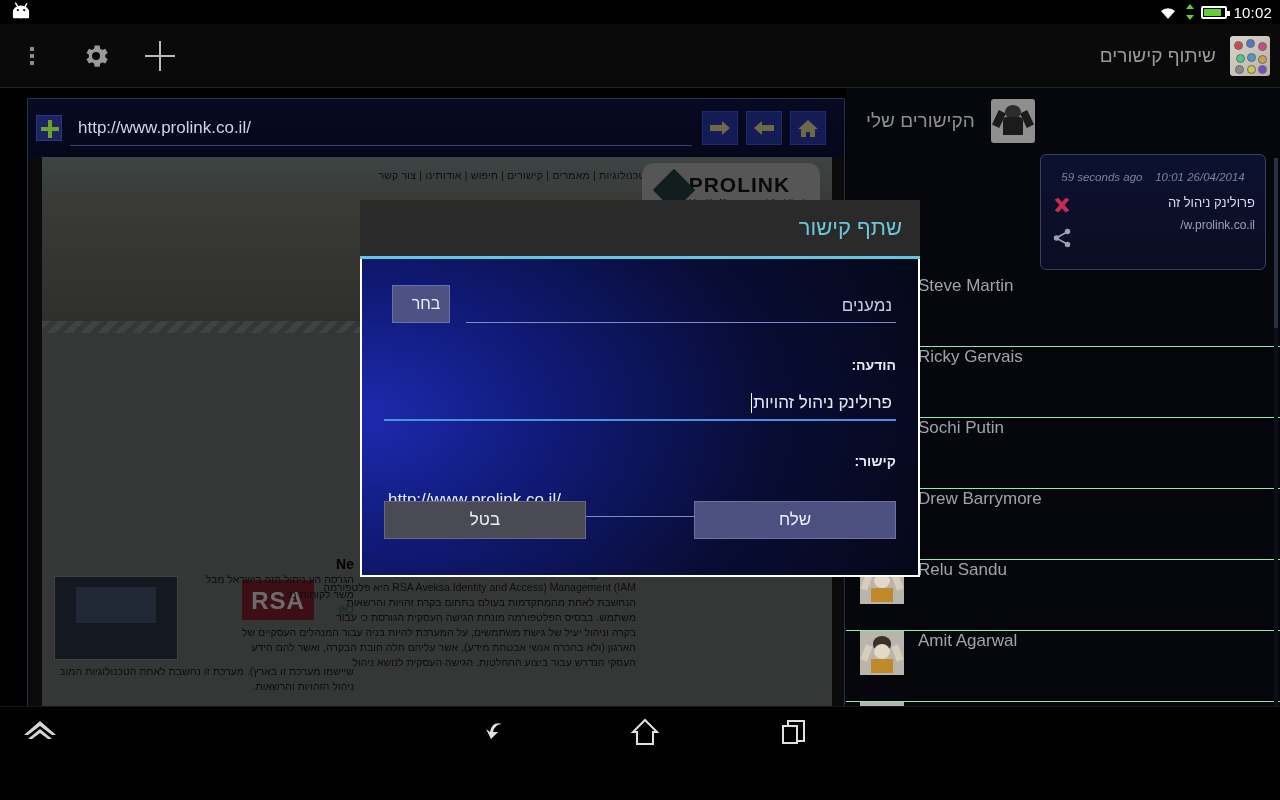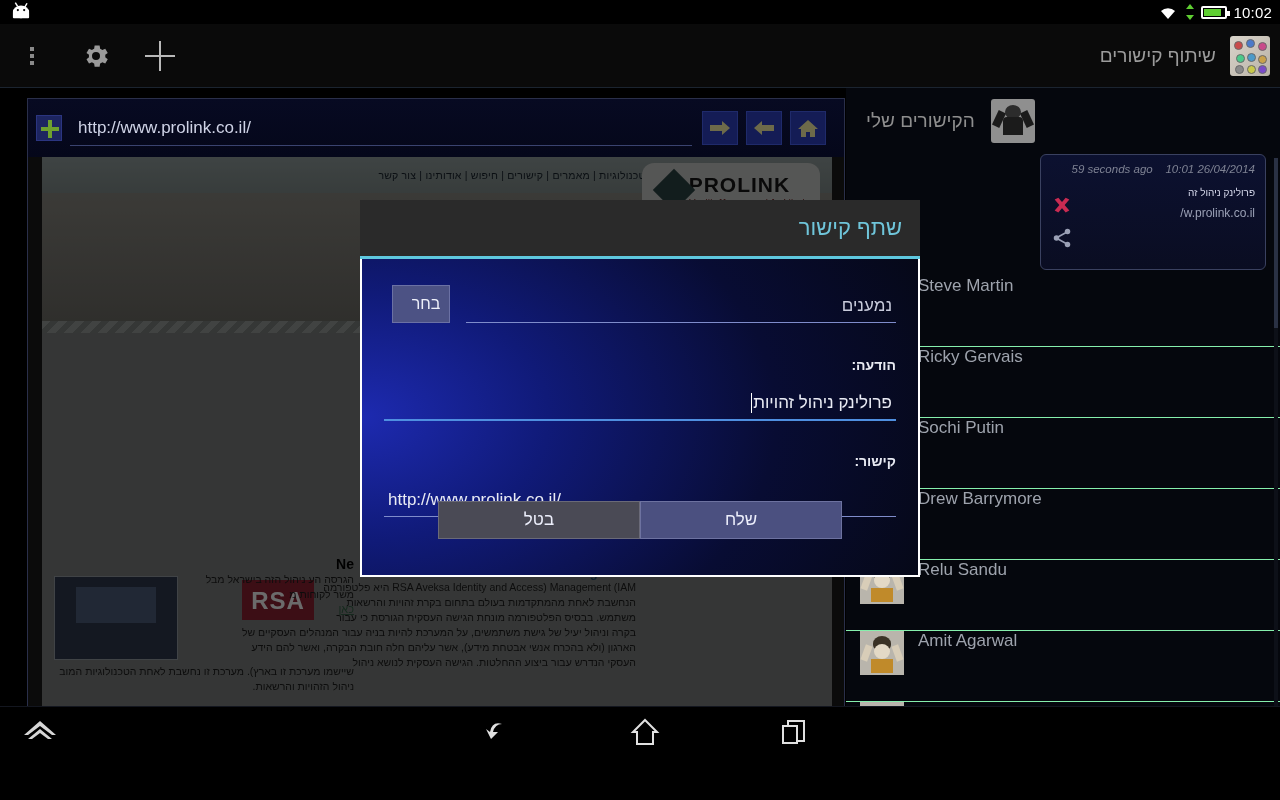--- a/index.html
+++ b/index.html
@@ -198,22 +198,22 @@
   .avatar .arm-l, .avatar .arm-r { position: absolute; top: 12px; width: 8px; height: 16px; background: #1b1b1b; }
   .avatar .arm-l { left: 4px; transform: rotate(25deg); }
   .avatar .arm-r { right: 4px; transform: rotate(-25deg); }
 
   .link-card {
     position: relative; margin: 0 14px 6px auto; width: 226px; height: 116px;
     background: linear-gradient(180deg,#0c1130 0%, #0a0d22 100%);
     border: 1px solid #3a4160; border-radius: 6px; direction: rtl;
     padding: 8px 10px; color: #cfd3e6;
   }
-  .link-card .meta { font-size: 11.5px; color: #7e8293; font-style: italic; direction: ltr; text-align: right; }
-  .link-card .lc-title { font-size: 10px; color: #d9dcee; margin-top: 12px; text-align: right; padding-left: 44px; }
+  .link-card .meta { font-size: 11.5px; color: #7e8293; font-style: italic; direction: ltr; text-align: center; margin-top: 8px; }
+  .link-card .lc-title { font-size: 13px; color: #d9dcee; margin-top: 12px; text-align: right; padding-left: 44px; }
   .link-card .lc-url { font-size: 12px; color: #9aa0b5; margin-top: 8px; text-align: right; padding-left: 44px; }
   .lc-x { position: absolute; left: 10px; top: 40px; width: 22px; height: 22px; }
   .lc-share { position: absolute; left: 10px; top: 72px; width: 22px; height: 22px; }
 
   .contact-row {
     height: 71px; display: flex; align-items: flex-start; gap: 14px;
     padding: 0 14px; border-bottom: 1px solid #86efac;
   }
   .contact-row .cname { color: #9ea3ad; font-size: 17px; }
   .thumb {
@@ -263,21 +263,21 @@
     position: absolute; right: auto; left: 8px; top: -4px; width: 58px; height: 38px;
     background: #4c5284; border: 1px solid #6b71a4;
     color: #eef0fa; font-size: 16px; display: flex; align-items: center; justify-content: center; padding-left: 10px;
   }
   .caret {
     display: inline-block; width: 1px; height: 20px; background: #fff;
     margin-right: 1px; vertical-align: -4px;
   }
   .dlg-actions {
     position: absolute; left: 22px; right: 22px; bottom: 36px;
-    display: flex; flex-direction: row-reverse; justify-content: center;
+    display: flex; flex-direction: row-reverse; justify-content: space-between;
   }
   .btn {
     width: 202px; height: 38px; display: flex; align-items: center; justify-content: center;
     color: #eceefb; font-size: 17px;
   }
   .btn-cancel { background: #4a4a55; border: 1px solid #6a6a78; }
   .btn-send { background: #4b5080; border: 1px solid #6d72a0; }
 
   
   .sysnav {

